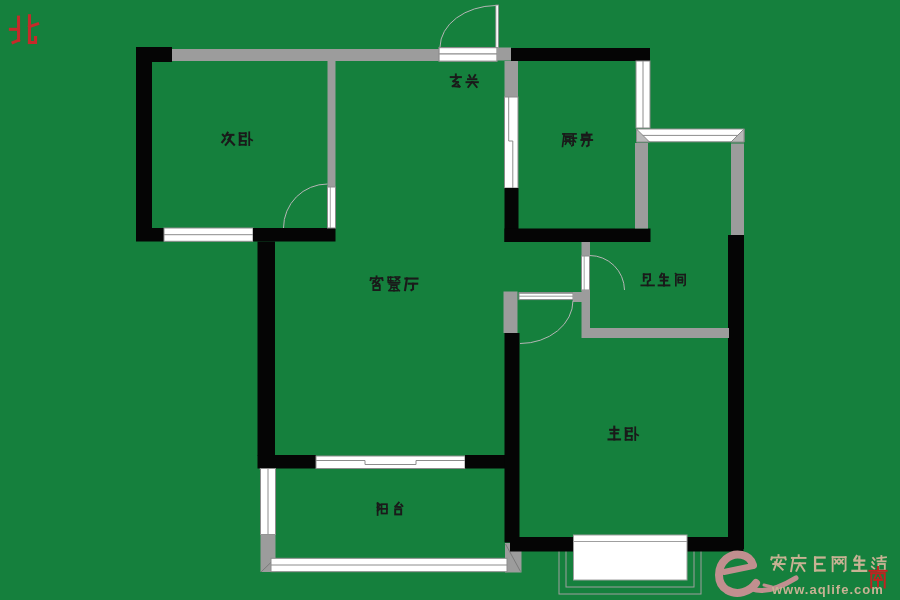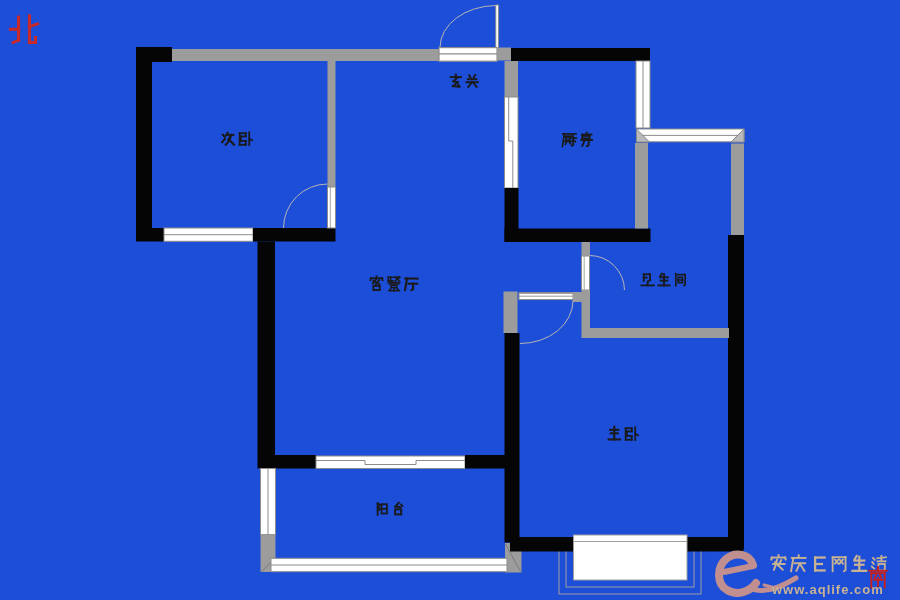--- a/index.html
+++ b/index.html
@@ -1,16 +1,16 @@
 <!DOCTYPE html>
 <html><head>
 <meta charset="utf-8">
 <style>
 html,body{margin:0;padding:0;background:#ffffff;}
-#plan{position:relative;width:900px;height:600px;background:#1d4ed8;overflow:hidden;}
+#plan{position:relative;width:900px;height:600px;background:#15803d;overflow:hidden;}
 </style>
 </head>
 <body>
 
 <div id="plan">
 <svg width="900" height="600" viewBox="0 0 900 600">
 
 <g transform="translate(7.00,13.00) scale(0.3400)" stroke="#c62a2a" stroke-width="9.0" fill="none" stroke-linecap="square">
         <line x1="34" y1="12" x2="34" y2="80"></line>
         <line x1="10" y1="48" x2="34" y2="48"></line>

